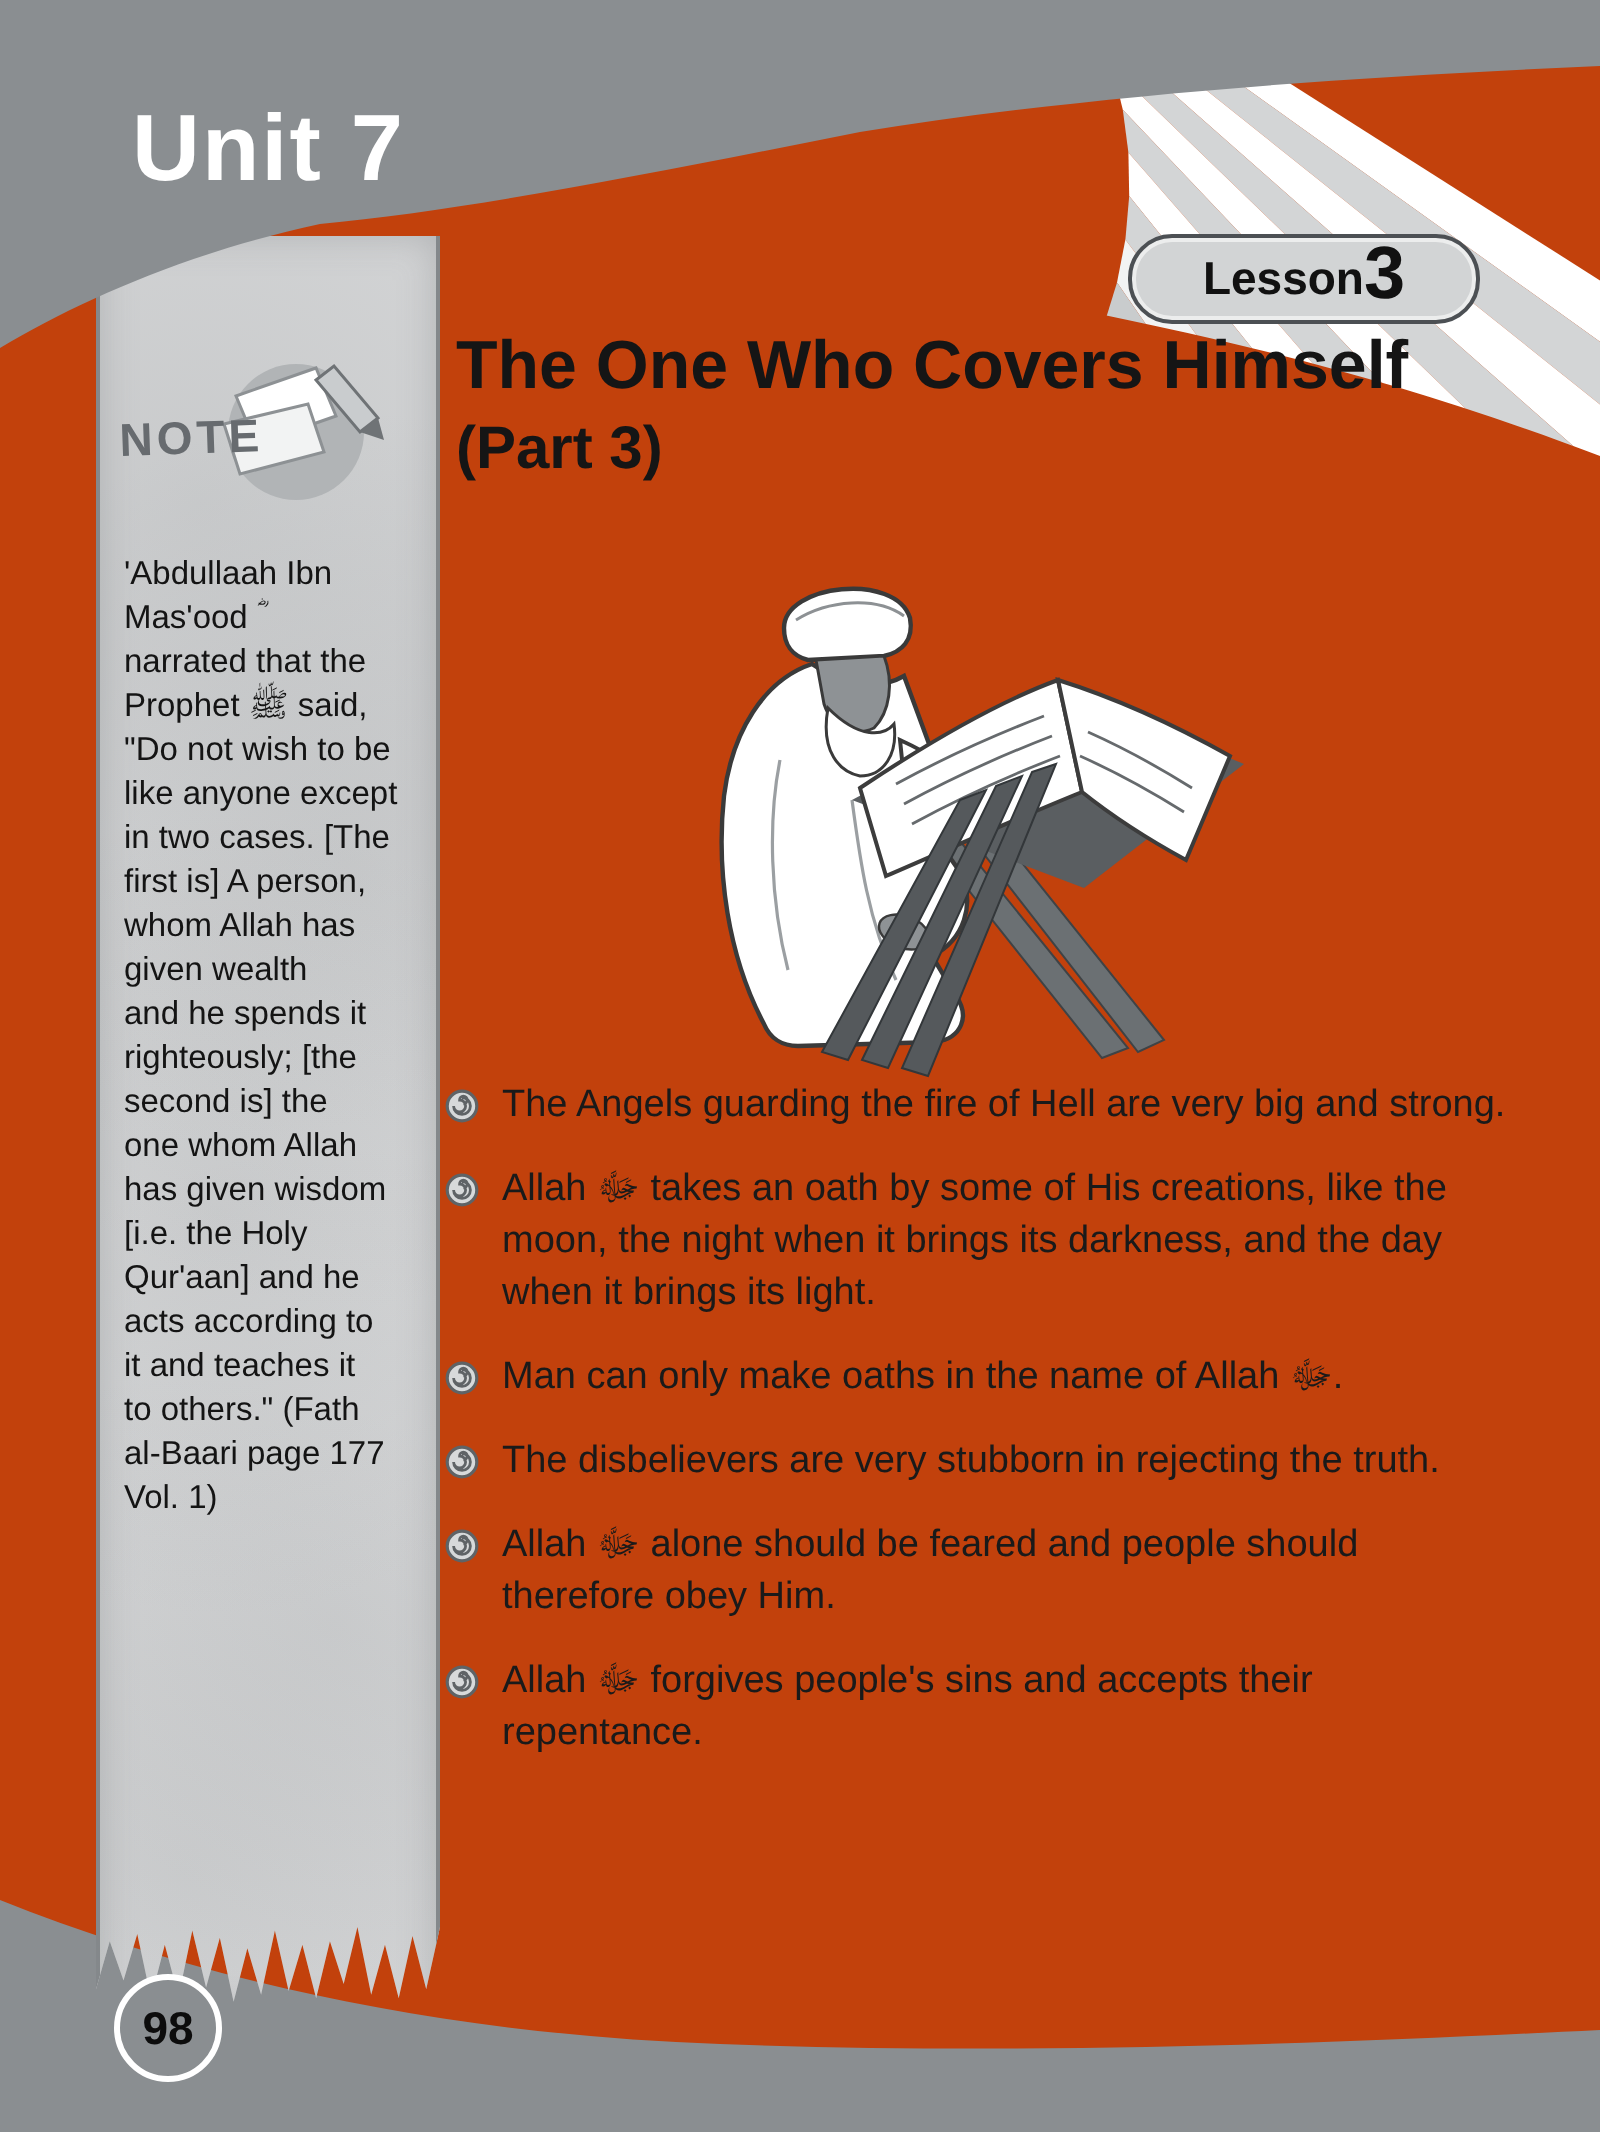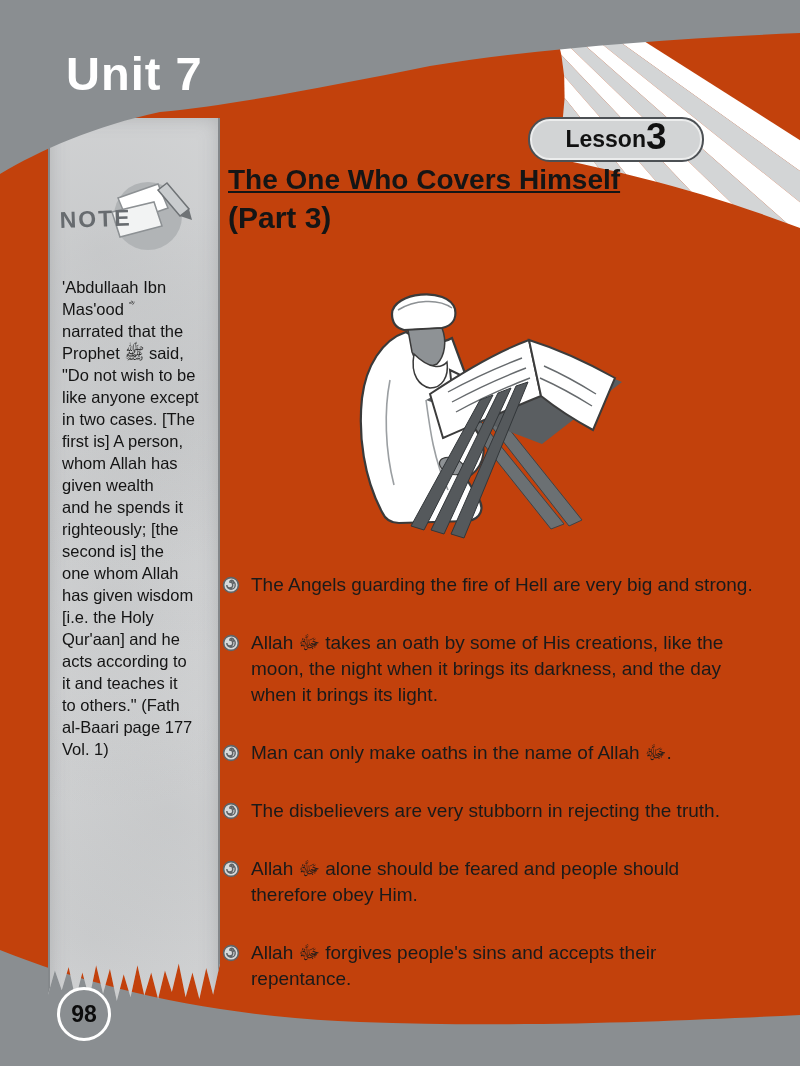--- a/index.html
+++ b/index.html
@@ -9,31 +9,31 @@
   }
   
   .deco-top{position:absolute;left:0;top:0;width:800px;height:260px;z-index:3;}
   
   .unit-title{
     position:absolute;left:66px;top:46px;z-index:5;
     color:#ffffff;font-size:47px;font-weight:bold;letter-spacing:1px;
   }
   
   .lesson-badge{
-    position:absolute;left:528px;top:117px;width:172px;height:41px;z-index:5;
+    position:absolute;left:564px;top:117px;width:172px;height:41px;z-index:5;
     background:#d2d4d5;border:2px solid #4c5054;border-radius:22px;
     box-shadow:inset 0 0 0 2px #eceded;
     display:flex;align-items:center;justify-content:center;gap:0;
   }
   .lesson-badge .lbl{font-size:23px;font-weight:bold;color:#111;}
   .lesson-badge .num{font-size:37px;font-weight:bold;color:#111;line-height:1;margin-top:-6px;}
   
   .main-title{position:absolute;left:228px;top:156px;width:566px;z-index:5;color:#151515;}
   .main-title .t1{font-size:36px;font-weight:bold;font-style:italic;letter-spacing:0;}
-  .main-title .t2{font-size:28px;font-weight:bold;margin-top:8px;text-decoration:underline;}
+  .main-title .t2{font-size:34px;font-weight:bold;margin-top:8px;}
   .main-title .t3{font-size:30px;font-weight:bold;margin-top:5px;}
   
   .sidebar{
     position:absolute;left:48px;top:118px;width:168px;height:890px;z-index:2;
     background-color:#dadbdc;
     background-image:
       radial-gradient(circle at 30% 15%, rgba(155,158,160,.28), transparent 42%),
       radial-gradient(circle at 75% 35%, rgba(150,153,155,.22), transparent 38%),
       radial-gradient(circle at 35% 55%, rgba(158,161,163,.25), transparent 40%),
       radial-gradient(circle at 70% 78%, rgba(150,153,155,.20), transparent 34%),
@@ -48,21 +48,21 @@
   .note-icon{position:absolute;left:6px;top:58px;}
   .note-text{
     position:absolute;left:12px;top:158px;width:148px;
     font-size:16.5px;line-height:22px;color:#141414;white-space:pre-line;
   }
   .note-text .ital{text-align:center;}
   
   .illus{position:absolute;left:330px;top:280px;z-index:4;}
   
   .bullets{position:absolute;left:222px;top:540px;width:545px;z-index:5;}
-  .bullet-item{display:flex;gap:11px;margin-bottom:16px;margin-top:32px;}
+  .bullet-item{display:flex;gap:11px;margin-bottom:16px;}
   .bullet-item .b-icon{flex:0 0 18px;margin-top:4px;}
   .bullet-item .b-text{width:502px;font-size:19px;line-height:26px;color:#1a1a1a;}
   
   .watermark{
     position:absolute;left:2px;top:496px;width:798px;z-index:7;
     font-family:"DejaVu Sans Mono",monospace;
     font-size:58px;letter-spacing:15px;white-space:nowrap;
     color:rgba(255,255,255,0.45);
     -webkit-text-stroke:2px rgba(150,154,157,0.75);
     pointer-events:none;

